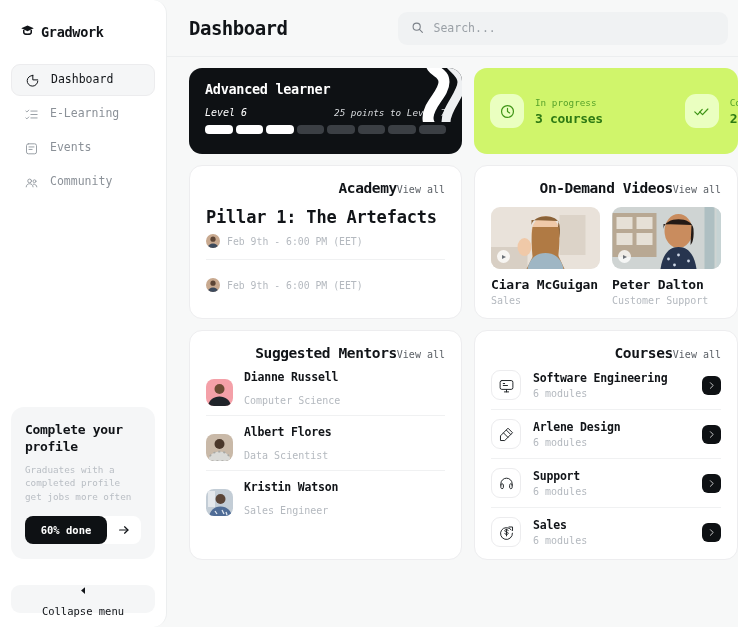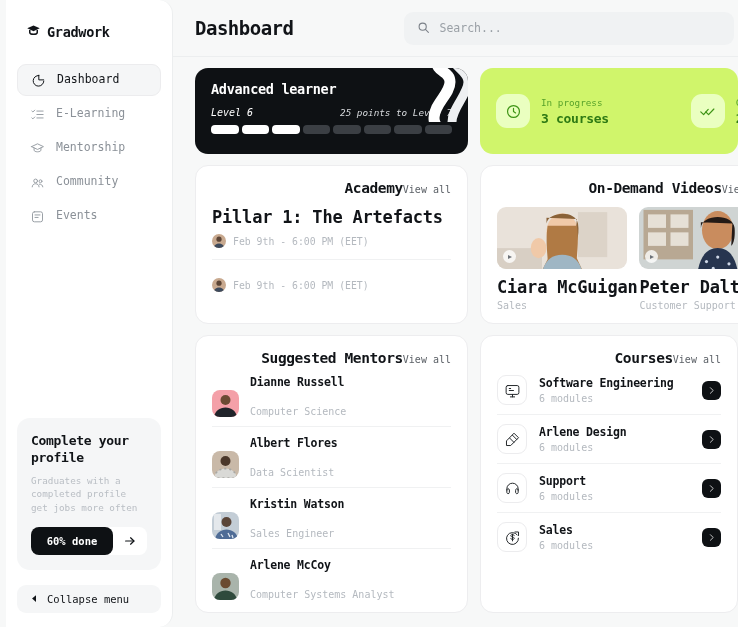--- a/index.html
+++ b/index.html
@@ -3,21 +3,21 @@
 <meta charset="utf-8">
 <style>
   * { margin:0; padding:0; box-sizing:border-box; }
   html,body { width:738px; height:627px; overflow:hidden; }
   body {
     font-family:"DejaVu Sans Mono","Liberation Mono",monospace;
     background:#f7f8f8;
     color:#111418;
     -webkit-font-smoothing:antialiased;
   }
-  .app { display:flex; width:738px; height:627px;padding-left:6px; }
+  .app { display:flex; width:738px; height:627px; }
 
   
   .sidebar {
     width:167px; flex:0 0 167px; height:627px;
     background:#ffffff;
     border-right:1px solid #eceeef;
     border-top-right-radius:14px;
     border-bottom-right-radius:14px;
     display:flex; flex-direction:column;
     position:relative;
@@ -48,23 +48,23 @@
   .promo-title { font-size:13px; font-weight:700; line-height:1.35; color:#111418; letter-spacing:-0.3px; }
   .promo-sub { margin-top:7px; font-size:9.3px; line-height:1.45; color:#b9bec4; }
   .promo-cta { margin-top:13px; display:flex; align-items:center; background:#ffffff; border-radius:8px; }
   .promo-pill {
     background:#0e1114; color:#ffffff; font-size:10.5px; font-weight:600;
     border-radius:8px; padding:8px 14px; flex:1 1 auto; text-align:center; cursor:pointer;
   }
   .promo-arrow { width:34px; display:flex; align-items:center; justify-content:center; cursor:pointer; }
 
   .collapse {
-    margin:5px 11px 14px; height:28px; border-radius:9px; background:#f5f6f7;
+    margin:16px 11px 14px; height:28px; border-radius:9px; background:#f5f6f7;
     display:flex; align-items:center; gap:8px; padding:0 13px;
-    font-size:10.5px; color:#111418; cursor:pointer;
+    font-size:10.5px; color:#111418; cursor:pointer;flex-direction:column;
   }
 
   
   .main { flex:1 1 auto; height:627px; position:relative; overflow:hidden; }
   .topbar {
     height:57px; display:flex; align-items:center;
     padding:0 0 0 22px; border-bottom:1px solid #eceeef; background:#f7f8f8;
   }
   .page-title { font-size:19px; font-weight:700; letter-spacing:-0.5px; color:#111418; }
   .search {
@@ -128,29 +128,29 @@
 
   
   .vids { display:flex; gap:12px; margin-top:11px; }
   .vid { flex:1 1 0; min-width:0; }
   .thumb { width:100%; height:62px; border-radius:9px; position:relative; overflow:hidden; }
   .play {
     position:absolute; left:6px; bottom:6px; width:13px; height:13px; border-radius:50%;
     background:rgba(255,255,255,.78); display:flex; align-items:center; justify-content:center;
   }
   .play i { display:block; width:0; height:0; border-left:4px solid #6d7278; border-top:2.6px solid transparent; border-bottom:2.6px solid transparent; margin-left:1px; }
-  .vid-name { margin-top:8px; font-size:17px; font-weight:700; color:#111418; letter-spacing:-0.2px; white-space:nowrap; }
+  .vid-name { margin-top:8px; font-size:13px; font-weight:700; color:#111418; letter-spacing:-0.2px; white-space:nowrap; }
   .vid-role { margin-top:3px; font-size:10px; color:#b4b9bf; white-space:nowrap; }
 
   
   .mentor { display:flex; align-items:flex-end; gap:11px; padding-top:9px; }
   .mentor + .mentor { border-top:1px solid #f0f1f2; margin-top:9px; }
   .m-av { width:27px; height:27px; flex:0 0 27px; border-radius:8px; overflow:hidden; }
   .m-name { font-size:11.5px; font-weight:700; color:#111418; letter-spacing:-0.2px; }
-  .m-role { margin-top:17px; font-size:10px; color:#b4b9bf; }
+  .m-role { margin-top:11px; font-size:10px; color:#b4b9bf; }
 
   
   .course { display:flex; align-items:center; gap:12px; padding-top:9px; }
   .course + .course { border-top:1px solid #f0f1f2; margin-top:9px; }
   .c-ico {
     width:30px; height:30px; flex:0 0 30px; border-radius:9px;
     border:1px solid #ececee; background:#fff;
     display:flex; align-items:center; justify-content:center;
   }
   .c-ico svg { stroke:#23272b; fill:none; stroke-width:1.4; stroke-linecap:round; stroke-linejoin:round; }
@@ -198,52 +198,43 @@
               <path d="M3 6.5 4.6 8 7.6 5"></path>
               <path d="M3 17.5 4.6 19l3-3"></path>
               <path d="M11 6.5h10"></path>
               <path d="M11 12h10"></path>
               <path d="M11 17.5h10"></path>
             </svg>
         </span>
         <span class="nav-label">E-Learning</span>
       </div>
 
+
+
       <div class="nav-item">
         <span class="ico">
           <svg width="15" height="15" viewBox="0 0 24 24">
-              <path d="M2.5 9 12 4.5 21.5 9 12 13.5 2.5 9Z"></path>
-              <path d="M6.5 11.2v3.4c0 1.5 2.5 2.7 5.5 2.7s5.5-1.2 5.5-2.7v-3.4"></path>
+              <rect x="4" y="4.5" width="16" height="16" rx="3"></rect>
+              <path d="M8 9.5h8"></path>
+              <path d="M8 13.5h5"></path>
             </svg>
         </span>
-        <span class="nav-label">Mentorship</span>
-      </div>
-
+        <span class="nav-label">Events</span>
+      </div>
 
       <div class="nav-item">
         <span class="ico">
           <svg width="15" height="15" viewBox="0 0 24 24">
               <circle cx="9" cy="9.5" r="3"></circle>
               <path d="M3.5 19c0-3 2.5-5 5.5-5s5.5 2 5.5 5"></path>
               <circle cx="16.8" cy="10" r="2.3"></circle>
               <path d="M15 14.6c3 0 5.5 1.8 5.5 4.4"></path>
             </svg>
         </span>
         <span class="nav-label">Community</span>
-      </div>
-
-      <div class="nav-item">
-        <span class="ico">
-          <svg width="15" height="15" viewBox="0 0 24 24">
-              <rect x="4" y="4.5" width="16" height="16" rx="3"></rect>
-              <path d="M8 9.5h8"></path>
-              <path d="M8 13.5h5"></path>
-            </svg>
-        </span>
-        <span class="nav-label">Events</span>
       </div>
 
     </nav>
 
     <div class="side-spacer"></div>
 
     <div class="promo">
       <div class="promo-title">Complete your profile</div>
       <div class="promo-sub">Graduates with a completed profile get jobs more often</div>
       <div class="promo-cta">
@@ -476,33 +467,20 @@
                   <path d="M3 27c1.2-6 6-9.4 11.5-9.4S25 21 26 27Z" fill="#4f6c96"></path>
                   <path d="M9 22l2 3M16 21l2 4M20 23l1 3" stroke="#dfe6ef" stroke-width="1.3"></path>
                 </svg>
             </span>
             <div>
               <div class="m-name">Kristin Watson</div>
               <div class="m-role">Sales Engineer</div>
             </div>
           </div>
 
-          <div class="mentor">
-            <span class="m-av">
-              <svg width="27" height="27" viewBox="0 0 27 27">
-                  <rect width="27" height="27" fill="#a9b4ab"></rect>
-                  <circle cx="13.5" cy="10" r="5.2" fill="#6b4b31"></circle>
-                  <path d="M2 27c1-6 5.6-9.4 11.5-9.4S24 21 25 27Z" fill="#2f4a3c"></path>
-                </svg>
-            </span>
-            <div>
-              <div class="m-name">Arlene McCoy</div>
-              <div class="m-role">Computer Systems Analyst</div>
-            </div>
-          </div>
         </div>
 
         <div class="panel panel-right">
           <div class="panel-head">
             <span class="panel-title">Courses</span>
             <span class="view-all">View all</span>
           </div>
 
           <div class="course">
             <span class="c-ico">

